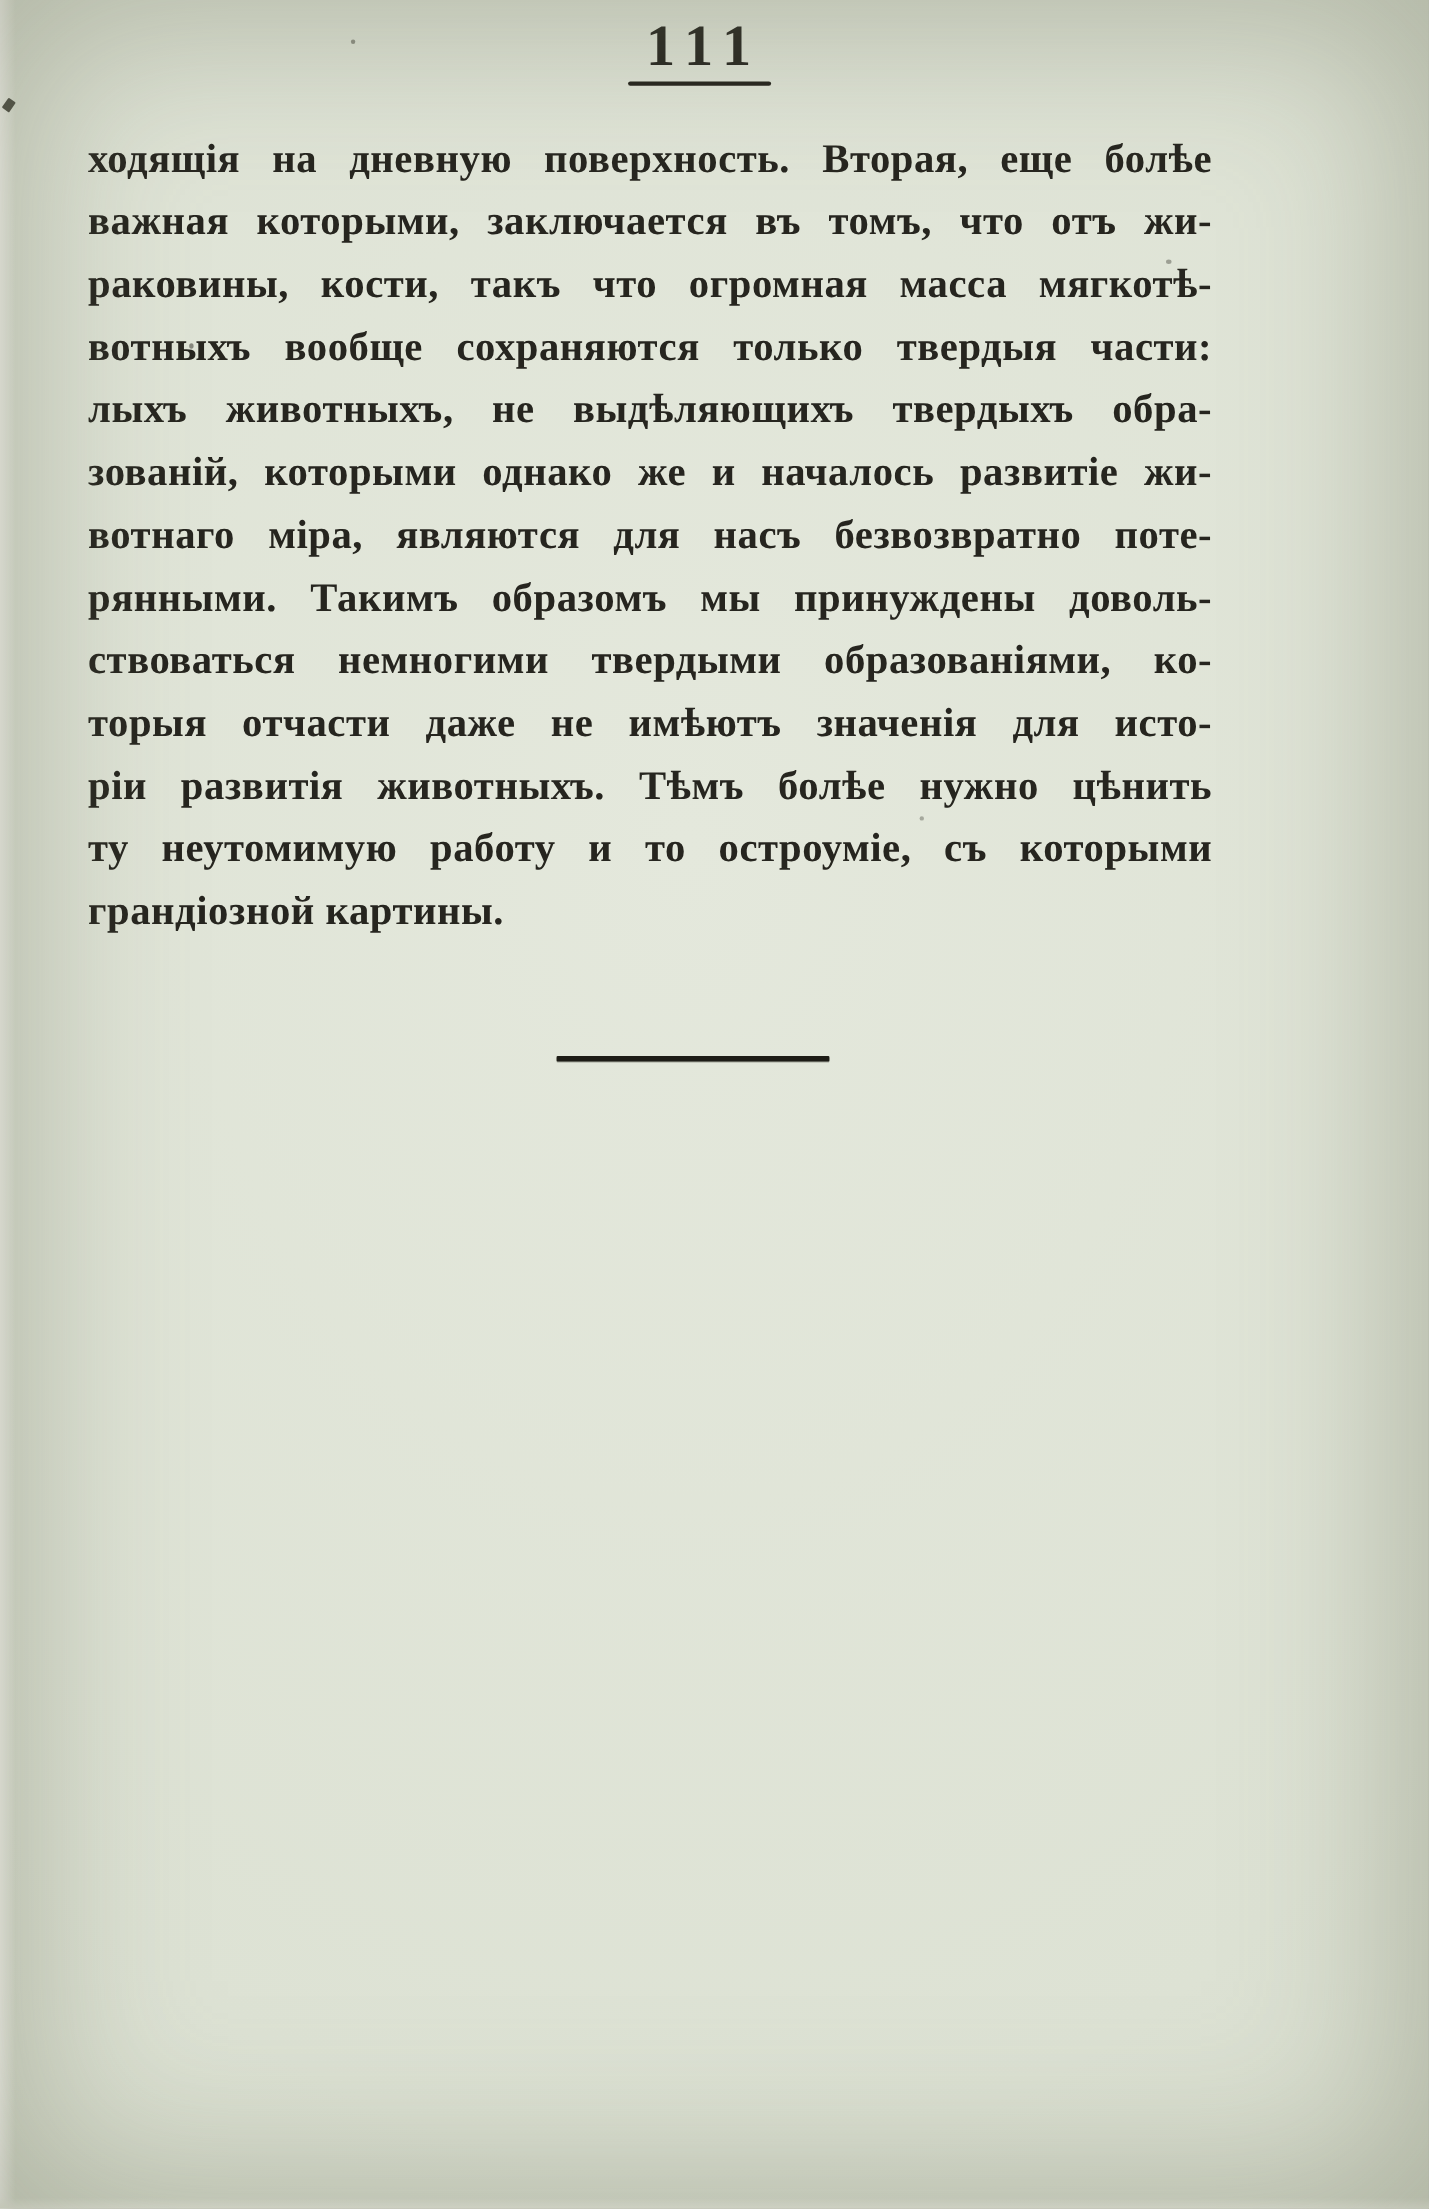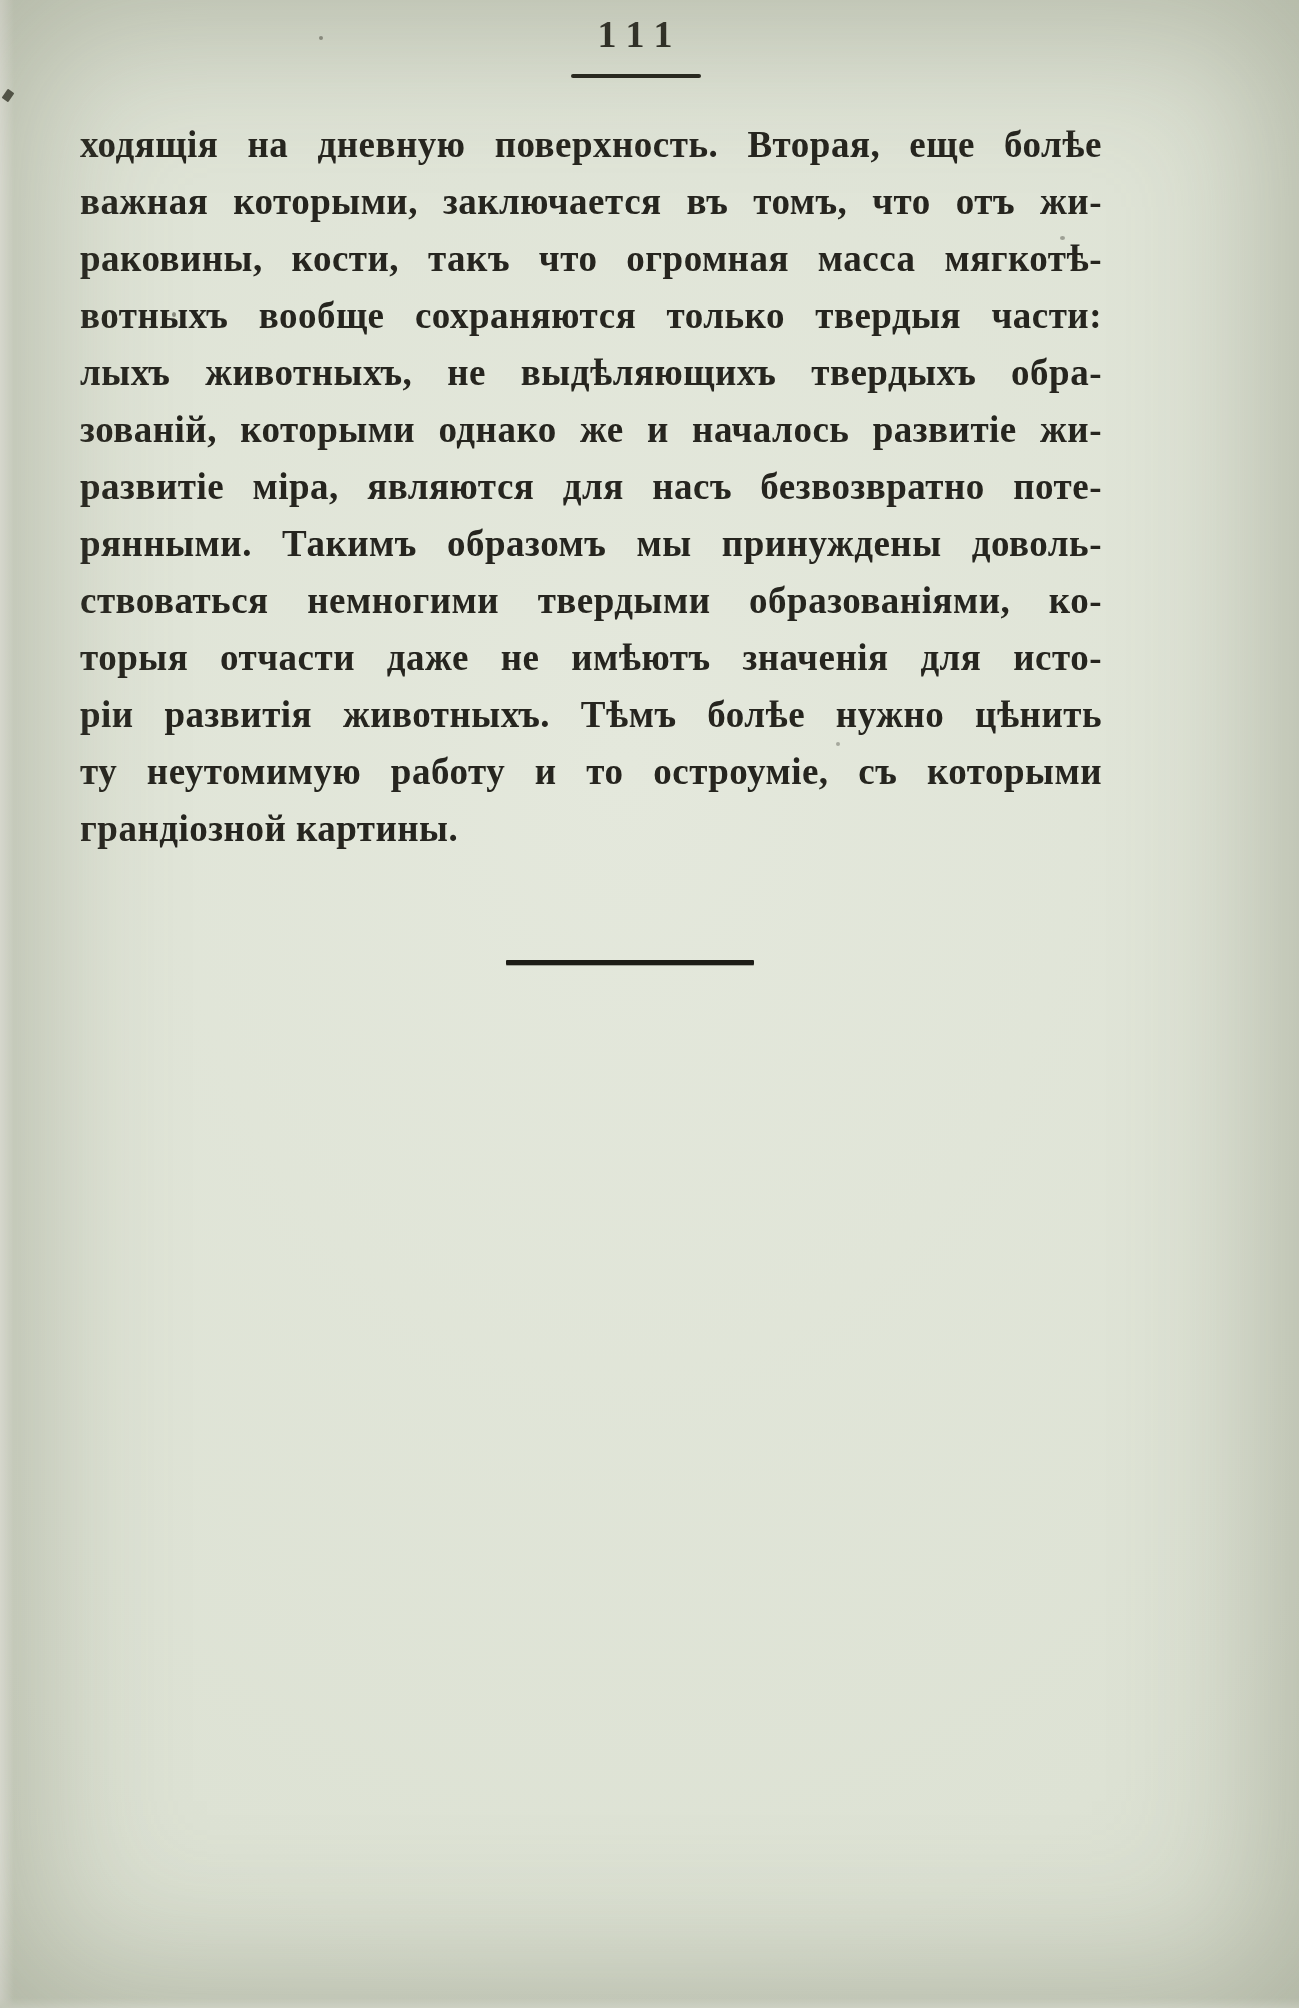--- a/index.html
+++ b/index.html
@@ -22,21 +22,21 @@
     position: absolute; left: 0; top: 0; bottom: 0; width: 14px;
     background: linear-gradient(to right, #f8f8f2, rgba(248,248,242,0));
   }
   .edge-bottom {
     position: absolute; left: 0; right: 0; bottom: 0; height: 10px;
     background: linear-gradient(to top, #eef0e6, rgba(238,240,230,0));
   }
   .page-number {
     position: absolute; top: 12px; left: 0; width: 1270px;
     text-align: center;
-    font-size: 38px; font-weight: bold; letter-spacing: 11px;
+    font-size: 53px; font-weight: bold; letter-spacing: 11px;
     text-indent: 11px; 
   }
   .page-number-rule {
     position: absolute; top: 74px; left: 571px; width: 130px; height: 4px;
     background: #23221b; border-radius: 2px;
   }
   .text-block {
     position: absolute; left: 80px; top: 116px; width: 1022px;
     font-size: 37px; font-weight: bold; line-height: 57px;
     letter-spacing: 0.5px;
@@ -74,21 +74,21 @@
   <div class="page-number">111</div>
   <div class="page-number-rule"></div>
 
   <div class="text-block">
     <div class="line">ходящія на дневную поверхность. Вторая, еще болѣе</div>
     <div class="line">важная которыми, заключается въ томъ, что отъ жи-</div>
     <div class="line">раковины, кости, такъ что огромная масса мягкотѣ-</div>
     <div class="line">вотныхъ вообще сохраняются только твердыя части:</div>
     <div class="line">лыхъ животныхъ, не выдѣляющихъ твердыхъ обра-</div>
     <div class="line">зованій, которыми однако же и началось развитіе жи-</div>
-    <div class="line">развитіе міра, являются для насъ безвозвратно поте-</div>
+    <div class="line">вотнаго міра, являются для насъ безвозвратно поте-</div>
     <div class="line">рянными. Такимъ образомъ мы принуждены доволь-</div>
     <div class="line">ствоваться немногими твердыми образованіями, ко-</div>
     <div class="line">торыя отчасти даже не имѣютъ значенія для исто-</div>
     <div class="line">ріи развитія животныхъ. Тѣмъ болѣе нужно цѣнить</div>
     <div class="line">ту неутомимую работу и то остроуміе, съ которыми</div>
     <div class="line last">грандіозной картины.</div>
   </div>
 
   <div class="section-divider"></div>
 

